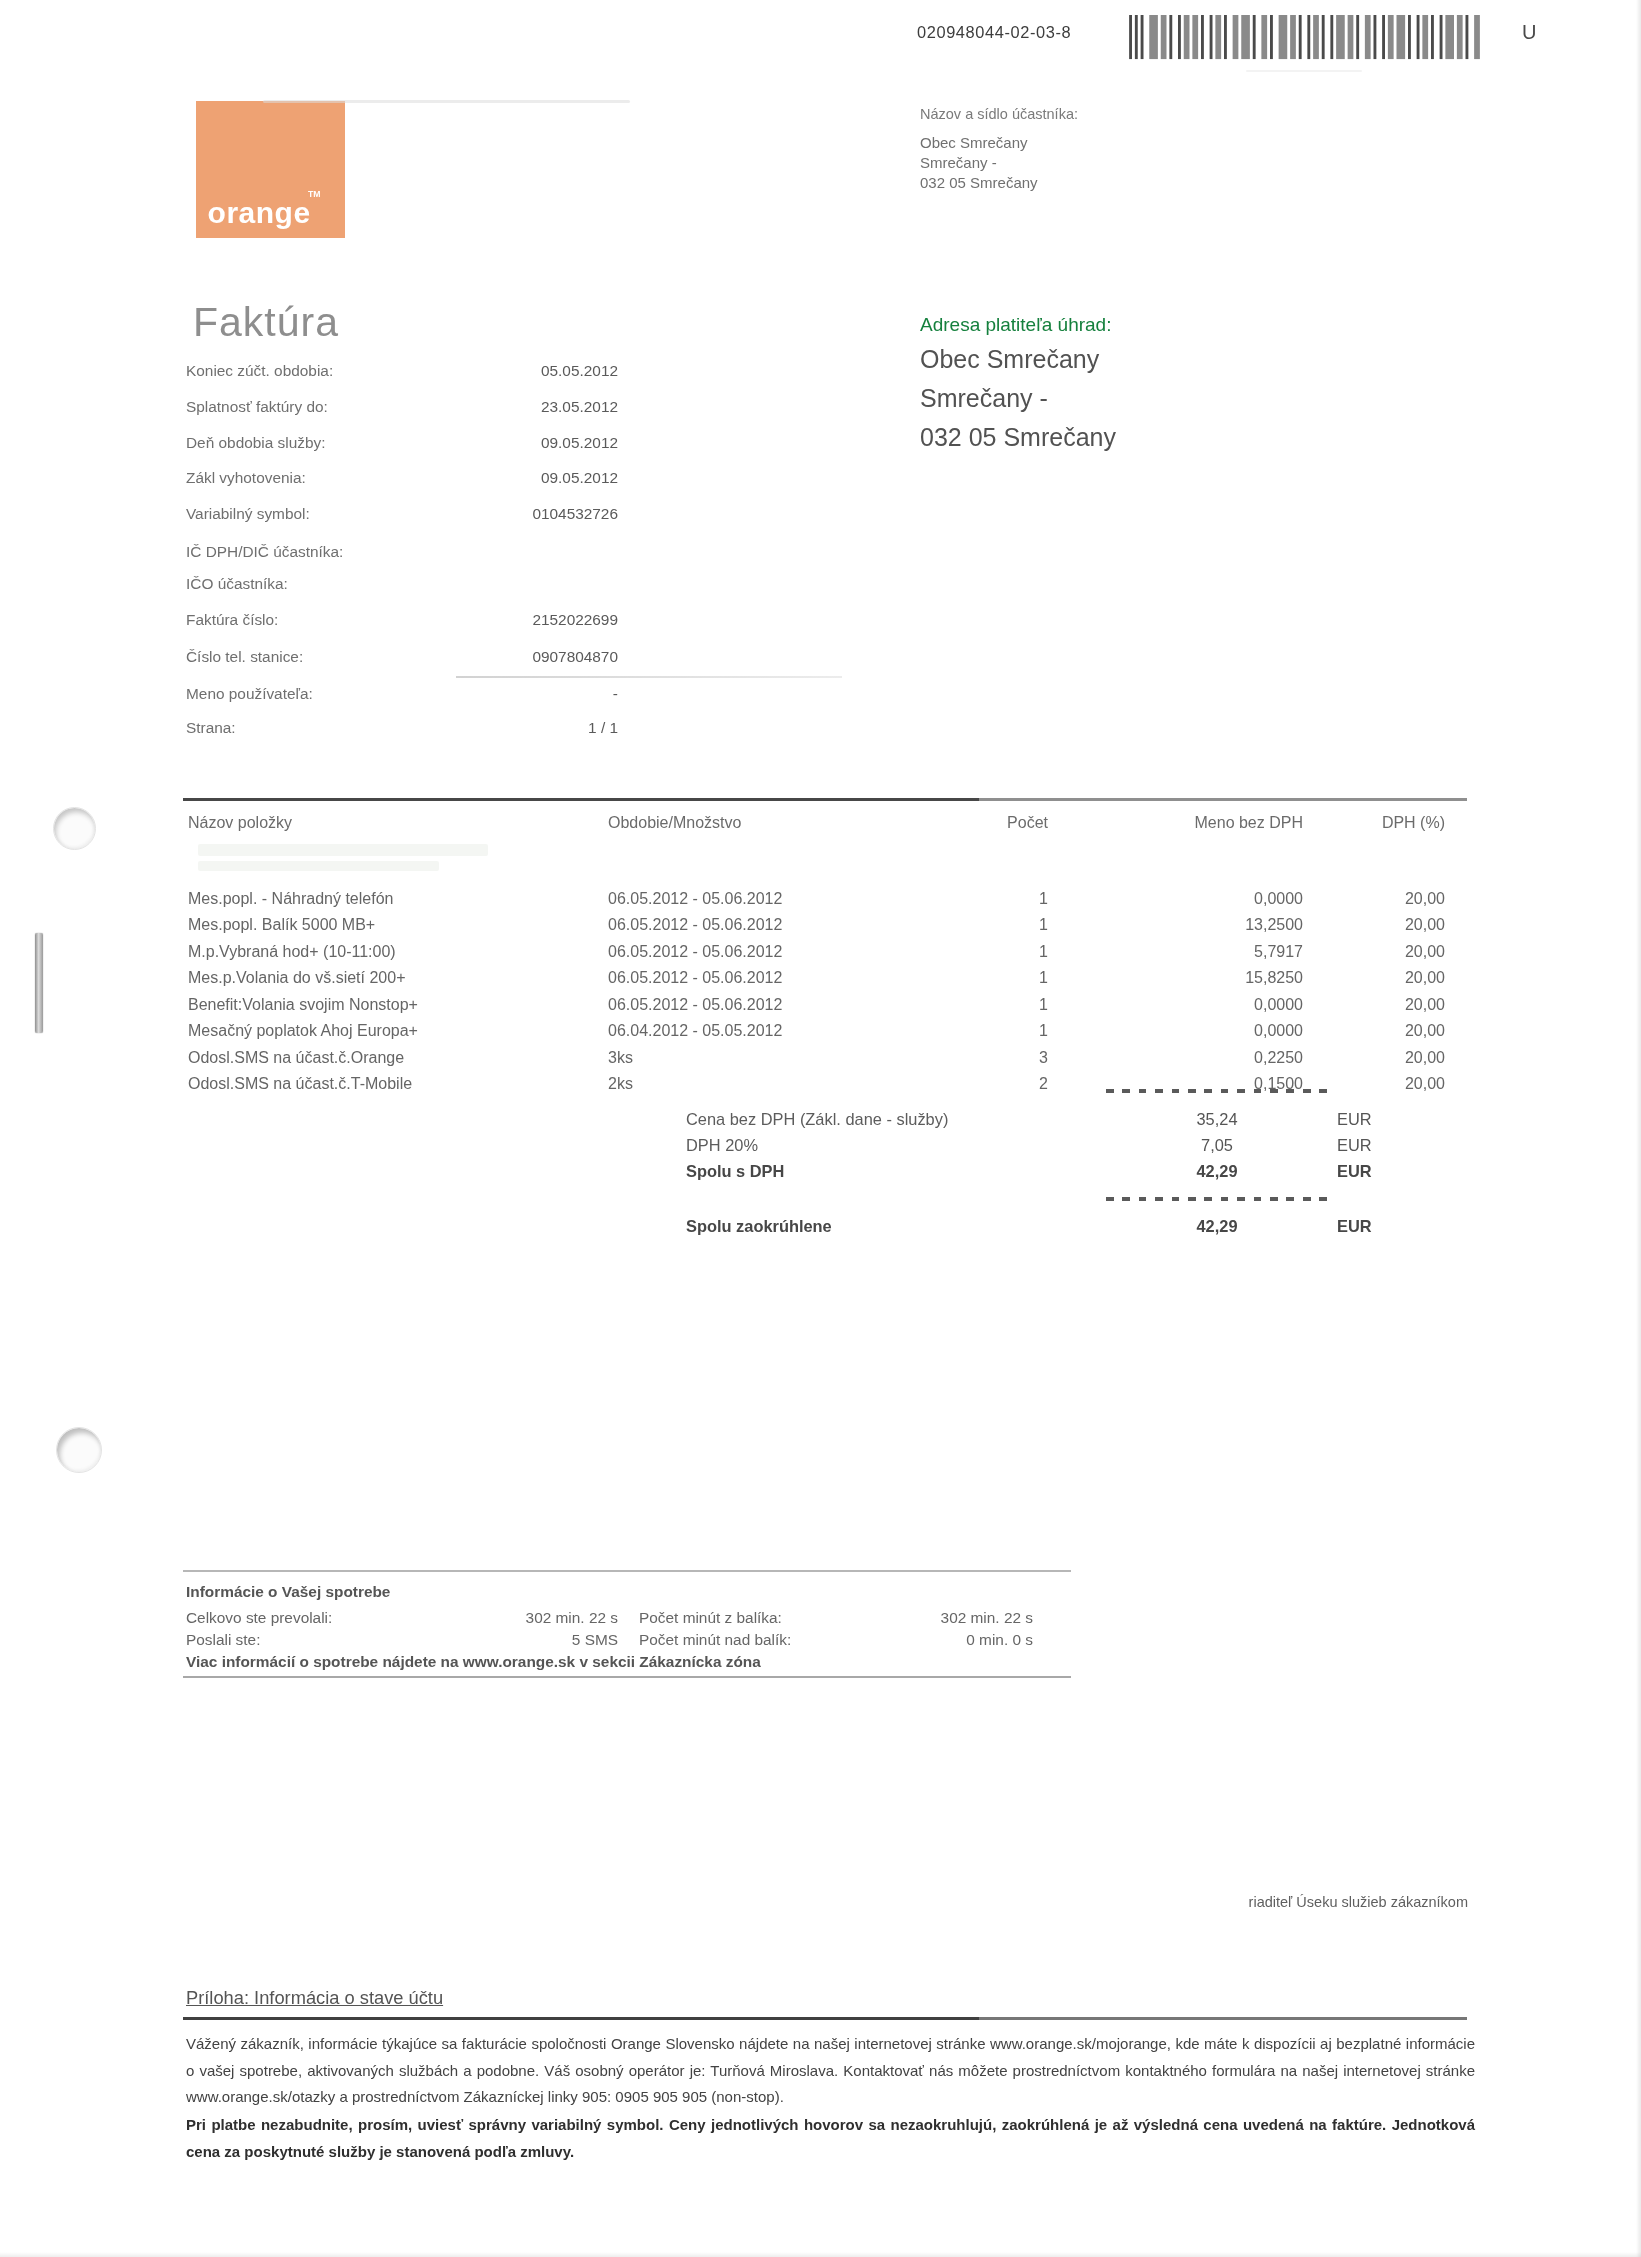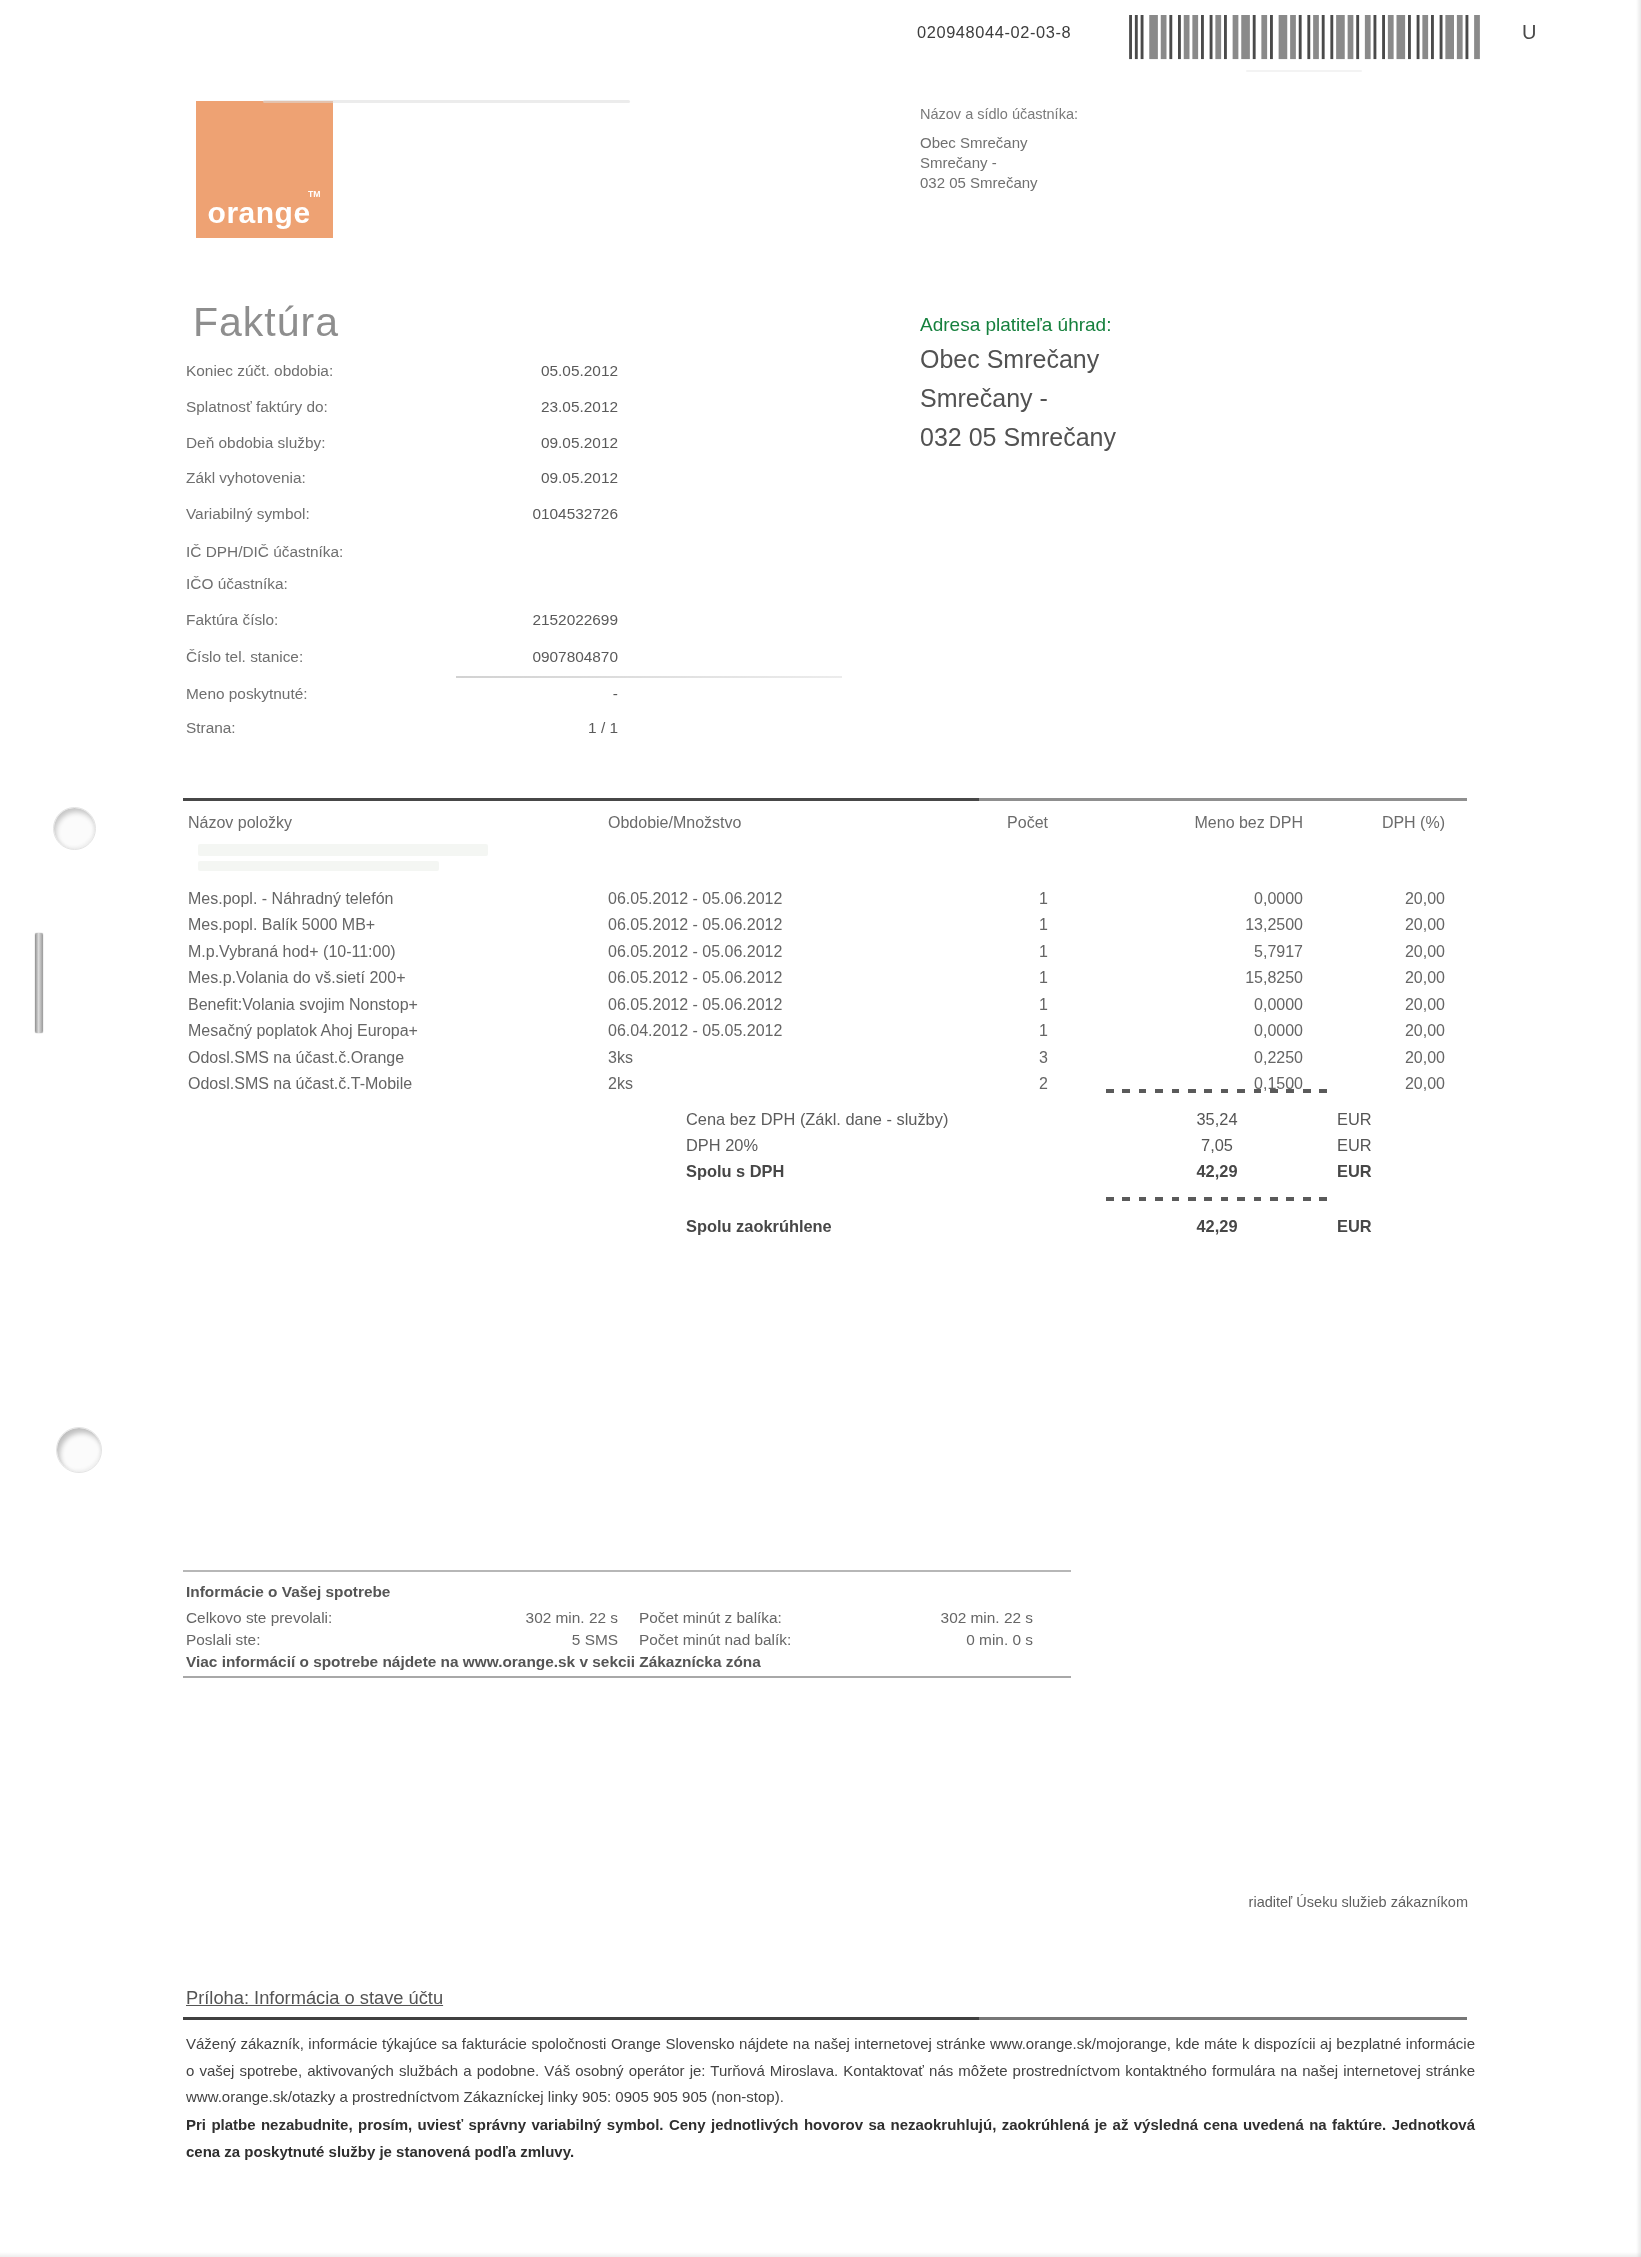--- a/index.html
+++ b/index.html
@@ -6,21 +6,21 @@
   .page{
     position:relative;width:1641px;height:2257px;background:#ffffff;overflow:hidden;
     font-family:"Liberation Sans", sans-serif;color:#5c5c5c;
   }
   .abs{position:absolute;}
   
   .doc-number{top:23px;left:917px;font-size:16.4px;color:#3d3d3d;letter-spacing:0.6px;}
   .barcode{top:15.4px;left:1128px;width:353px;height:46px;}
   .doc-letter{top:21px;left:1522px;font-size:20px;color:#4a4a4a;}
   
-  .logo{top:101px;left:196px;width:137px;height:137px;background:#eea273;}
+  .logo{top:101px;left:196px;width:149px;height:137px;background:#eea273;}
   .logo .brand{position:absolute;left:11.6px;bottom:7.7px;color:#fff;font-size:30px;font-weight:bold;letter-spacing:0.5px;}
   .logo .tm{position:absolute;left:112px;bottom:39px;color:#fff;font-size:8.7px;font-weight:bold;}
   
   .recipient-label{top:106px;left:920px;font-size:14.5px;color:#7a7a7a;}
   .recipient-lines{top:133px;left:920px;font-size:15px;color:#707070;line-height:20px;white-space:pre-line;}
   
   .invoice-title{top:299px;left:193px;font-size:41px;color:#8e8e8e;letter-spacing:1px;}
   .f-label{left:186px;width:367px;font-size:15.4px;color:#6f6f6f;}
   .f-value{left:386px;width:232px;text-align:right;font-size:15.4px;color:#5a5a5a;}
   .tel-underline{top:676px;left:456px;width:386px;height:1.9px;background:linear-gradient(90deg,#d2d2d2,#ececec);}
@@ -150,21 +150,21 @@
   <div class="abs f-value" style="top:505px">0104532726</div>
   <div class="abs f-label" style="top:543px">IČ DPH/DIČ účastníka:</div>
   <div class="abs f-value" style="top:543px"></div>
   <div class="abs f-label" style="top:575px">IČO účastníka:</div>
   <div class="abs f-value" style="top:575px"></div>
   <div class="abs f-label" style="top:611px">Faktúra číslo:</div>
   <div class="abs f-value" style="top:611px">2152022699</div>
   <div class="abs f-label" style="top:648px">Číslo tel. stanice:</div>
   <div class="abs f-value" style="top:648px">0907804870</div>
   <div class="abs tel-underline"></div>
-  <div class="abs f-label" style="top:685px">Meno poskytnuté:</div>
+  <div class="abs f-label" style="top:685px">Meno používateľa:</div>
   <div class="abs f-value" style="top:685px">-</div>
   <div class="abs f-label" style="top:719px">Strana:</div>
   <div class="abs f-value" style="top:719px">1 / 1</div>
 
   <div class="abs payer-label">Adresa platiteľa úhrad:</div>
   <div class="abs payer-lines">Obec Smrečany
 Smrečany -
 032 05 Smrečany</div>
 
   <div class="abs rule-top"></div>

